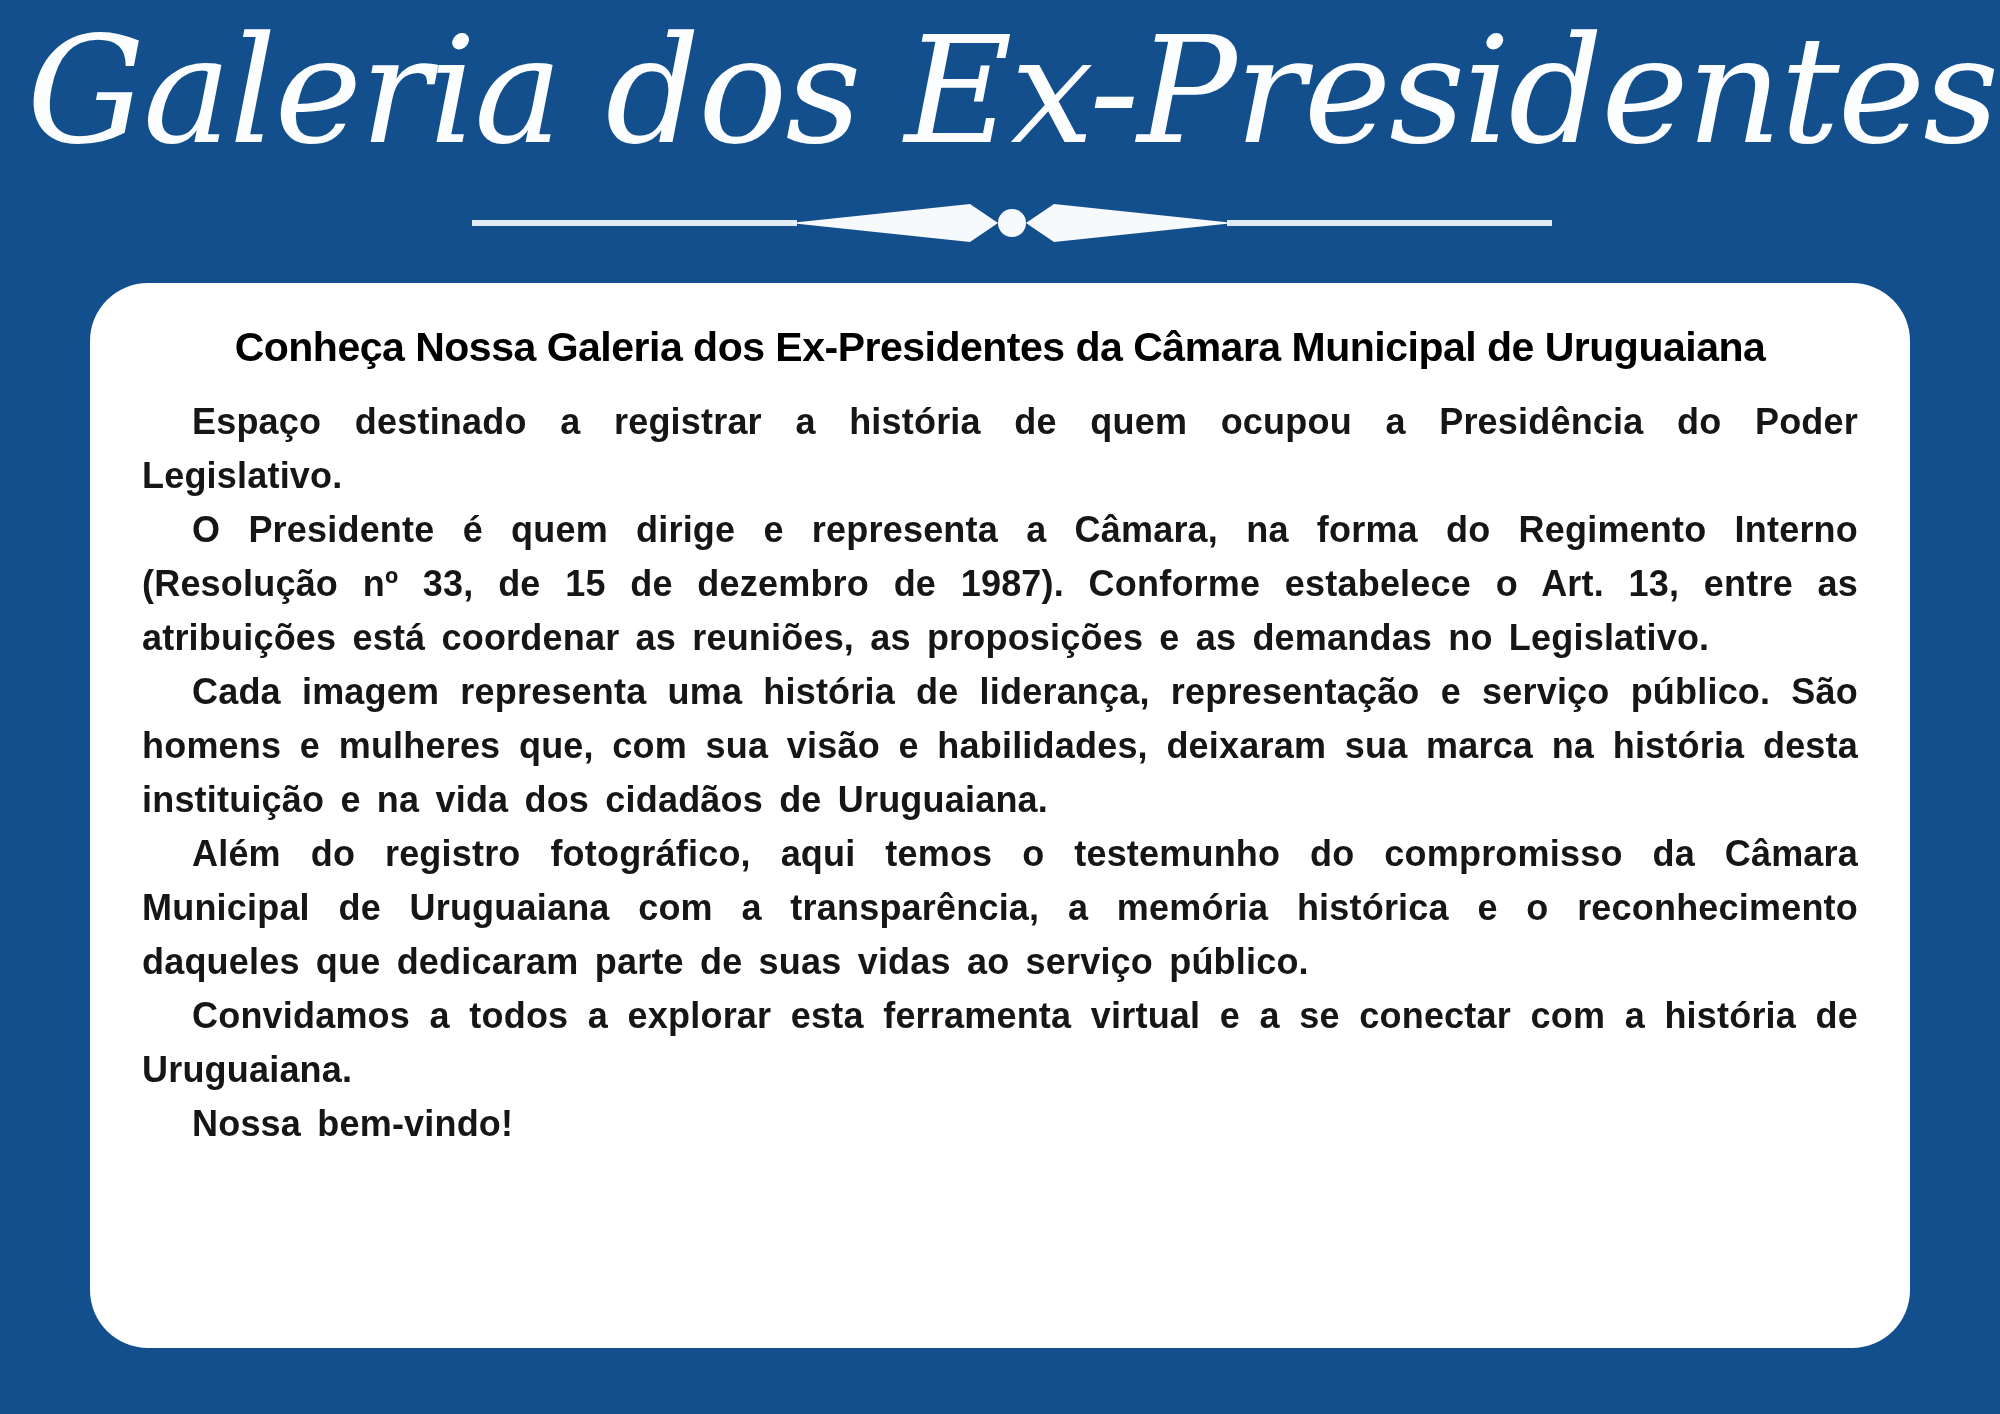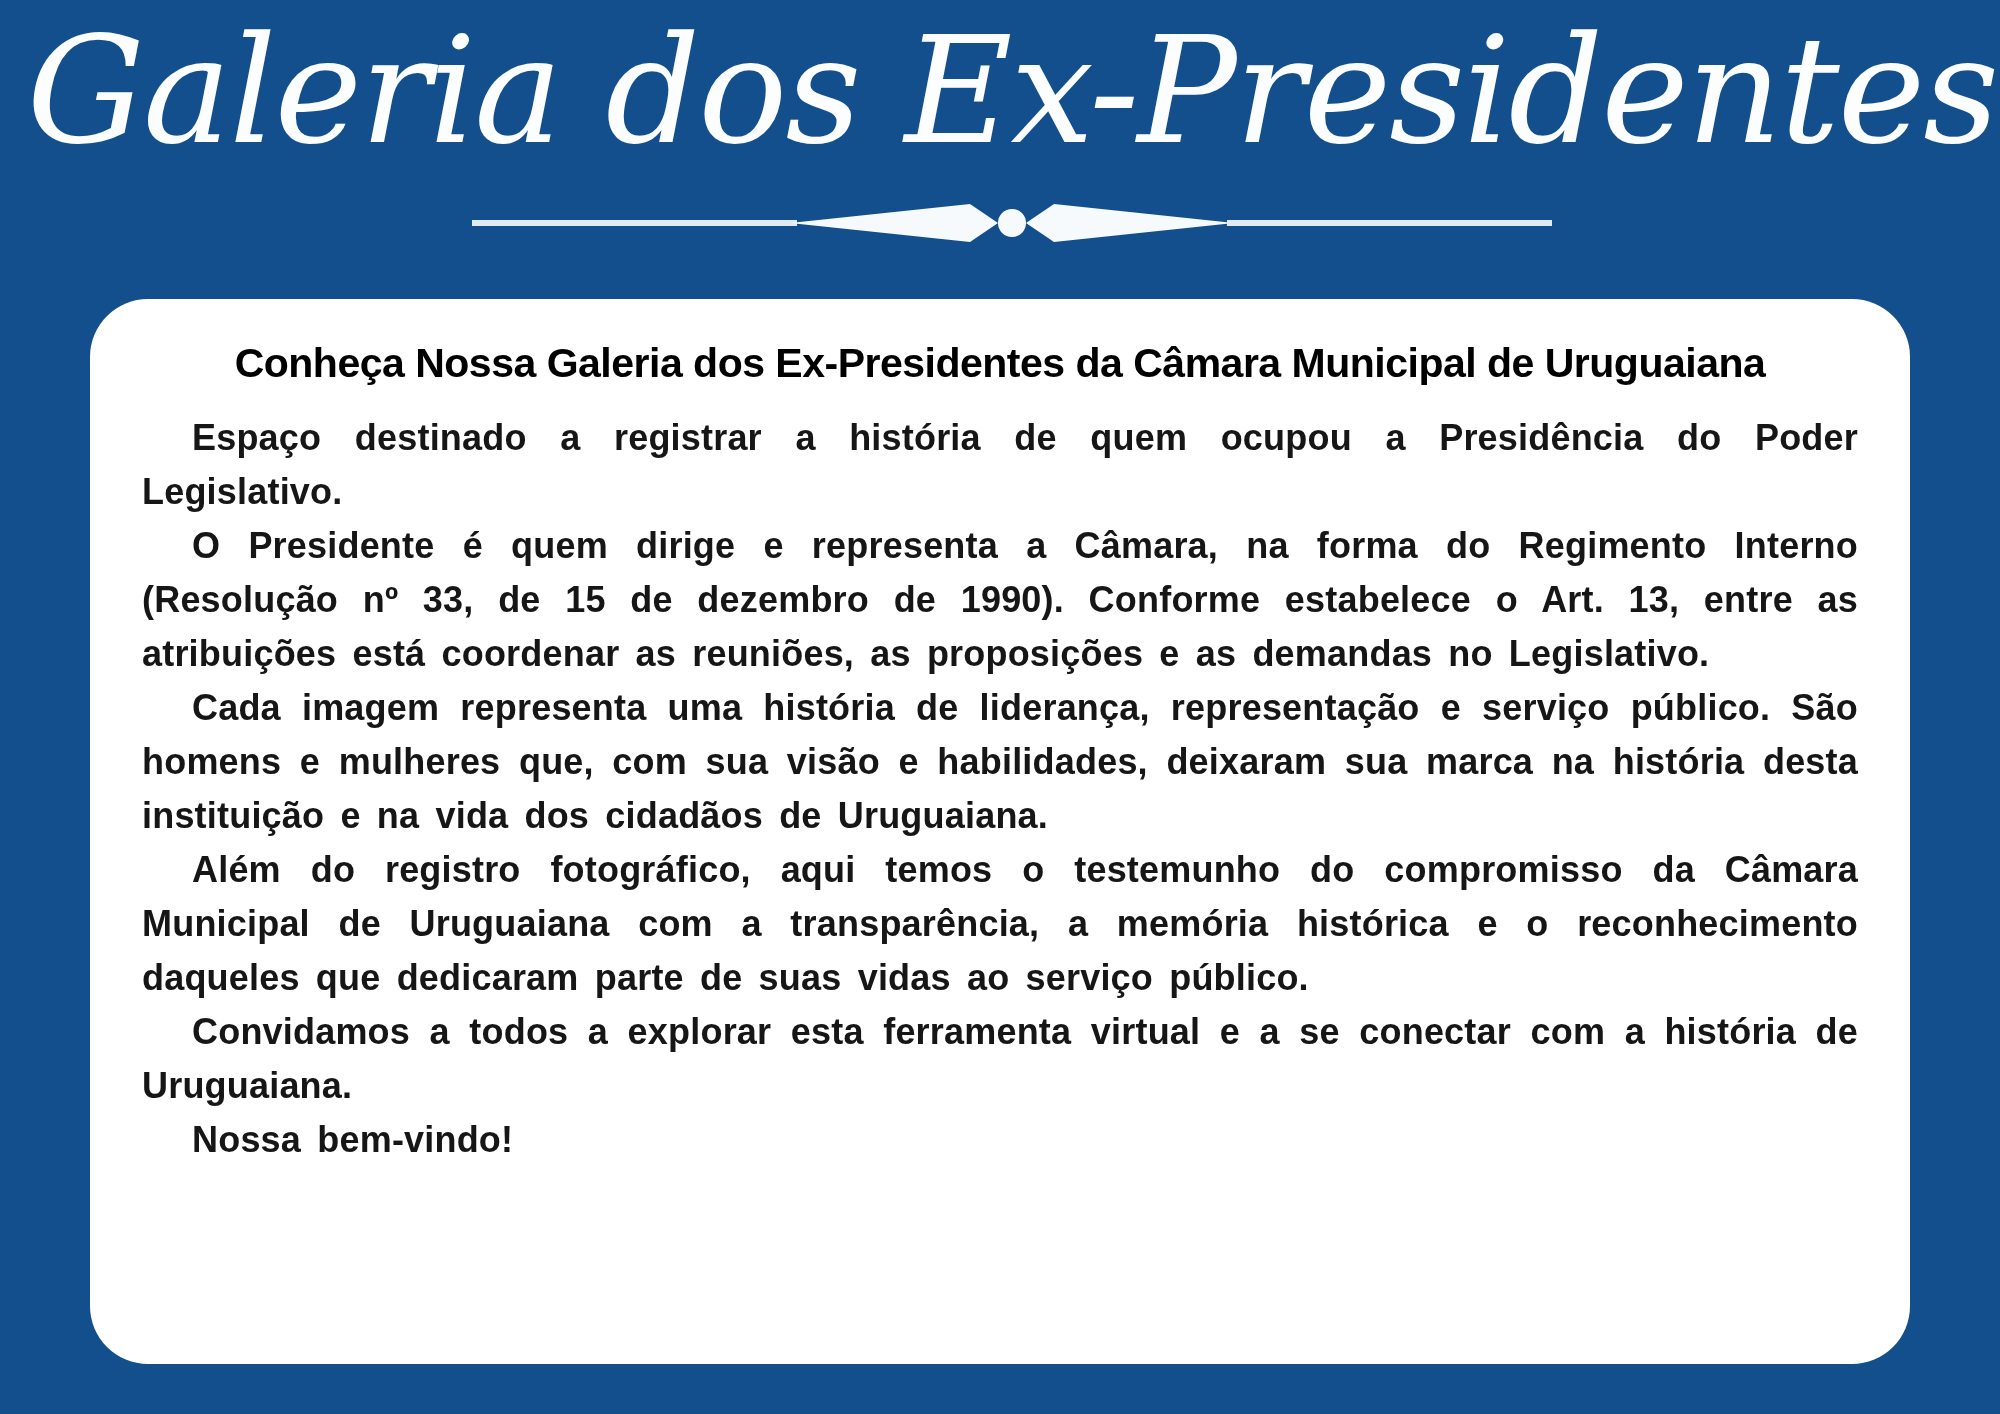--- a/index.html
+++ b/index.html
@@ -51,21 +51,20 @@
   
   .card {
     position: absolute;
     left: 90px;
     top: 283px;
     width: 1820px;
     height: 1065px;
     background: #ffffff;
     border-radius: 58px;
     padding: 32px 52px 0 52px;
-    margin-top: 16px;
   }
 
   .card-heading {
     text-align: center;
     font-size: 41px;
     font-weight: 700;
     letter-spacing: -0.5px;
     color: #000000;
     margin: 8px 0 24px 0;
     line-height: 48px;
@@ -98,21 +97,21 @@
       <polygon points="762,25 582,6 554,25 582,44" fill="#f7fafd"></polygon>
       <rect x="755" y="22" width="325" height="6" fill="#dfeaf3"></rect>
     </svg>
   </header>
 
   <main class="card">
     <h2 class="card-heading">Conheça Nossa Galeria dos Ex-Presidentes da Câmara Municipal de Uruguaiana</h2>
 
     <div class="body-text">
       <p>Espaço destinado a registrar a história de quem ocupou a Presidência do Poder Legislativo.</p>
-      <p>O Presidente é quem dirige e representa a Câmara, na forma do Regimento Interno (Resolução nº 33, de 15 de dezembro de 1990). Conforme estabelece o Art. 13, entre as atribuições está coordenar as reuniões, as proposições e as demandas no Legislativo.</p>
+      <p>O Presidente é quem dirige e representa a Câmara, na forma do Regimento Interno (Resolução nº 33, de 15 de dezembro de 1987). Conforme estabelece o Art. 13, entre as atribuições está coordenar as reuniões, as proposições e as demandas no Legislativo.</p>
       <p>Cada imagem representa uma história de liderança, representação e serviço público. São homens e mulheres que, com sua visão e habilidades, deixaram sua marca na história desta instituição e na vida dos cidadãos de Uruguaiana.</p>
       <p>Além do registro fotográfico, aqui temos o testemunho do compromisso da Câmara Municipal de Uruguaiana com a transparência, a memória histórica e o reconhecimento daqueles que dedicaram parte de suas vidas ao serviço público.</p>
       <p>Convidamos a todos a explorar esta ferramenta virtual e a se conectar com a história de Uruguaiana.</p>
       <p>Nossa bem-vindo!</p>
     </div>
   </main>
 
 </div>
 
 </body></html>

